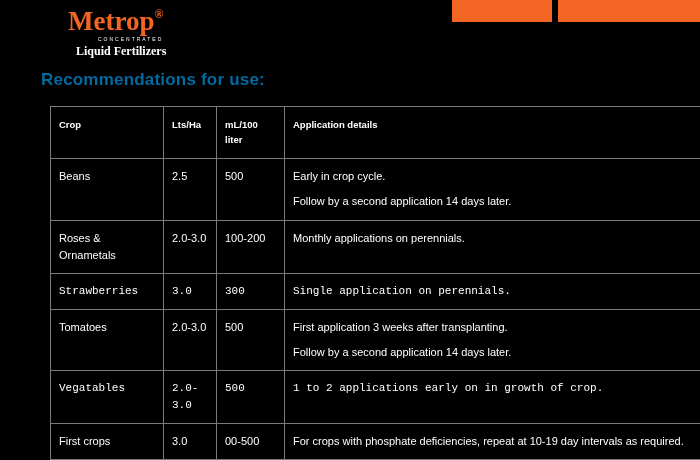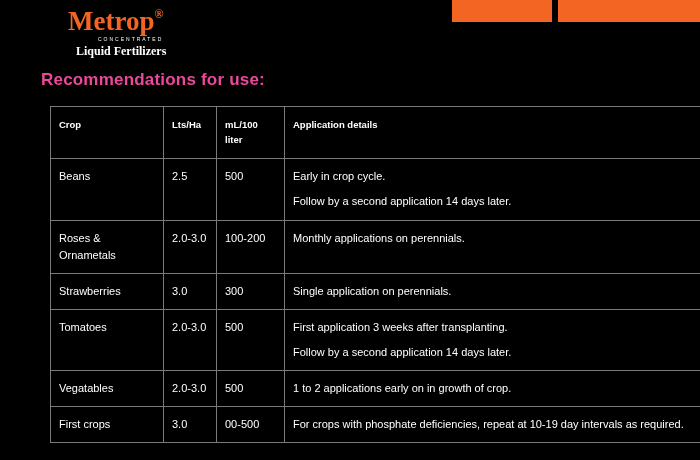--- a/index.html
+++ b/index.html
@@ -83,21 +83,21 @@
     font-family: "Liberation Serif", serif;
   }
 
   
   .heading {
     position: absolute;
     top: 70px;
     left: 41px;
     font-size: 17px;
     font-weight: bold;
-    color: #ec4899;
+    color: #0369a1;
     letter-spacing: 0.2px;
   }
 
   
   .table-wrap {
     position: absolute;
     top: 106px;
     left: 50px;
     width: 678px;
     border-radius: 10px;
@@ -124,21 +124,21 @@
     padding-bottom: 11px;
   }
   .col-crop { width: 113px; }
   .col-lts  { width: 53px; }
   .col-ml   { width: 68px; }
   .col-app  { width: auto; }
 
   td.cell-crop, th.cell-crop { padding-left: 9px; }
   .line { display: block; }
   .line + .line { margin-top: 8px; }
-  .pad-row td { padding-top: 11px; padding-bottom: 11px; }
+  .pad-row td { padding-top: 11px; padding-bottom: 11px; font-family: Liberation Mono, monospace; }
 </style>
 </head>
 <body>
 
 <div class="top-bars">
   <div class="bar-left"></div>
   <div class="bar-gap"></div>
   <div class="bar-right"></div>
 </div>
 

